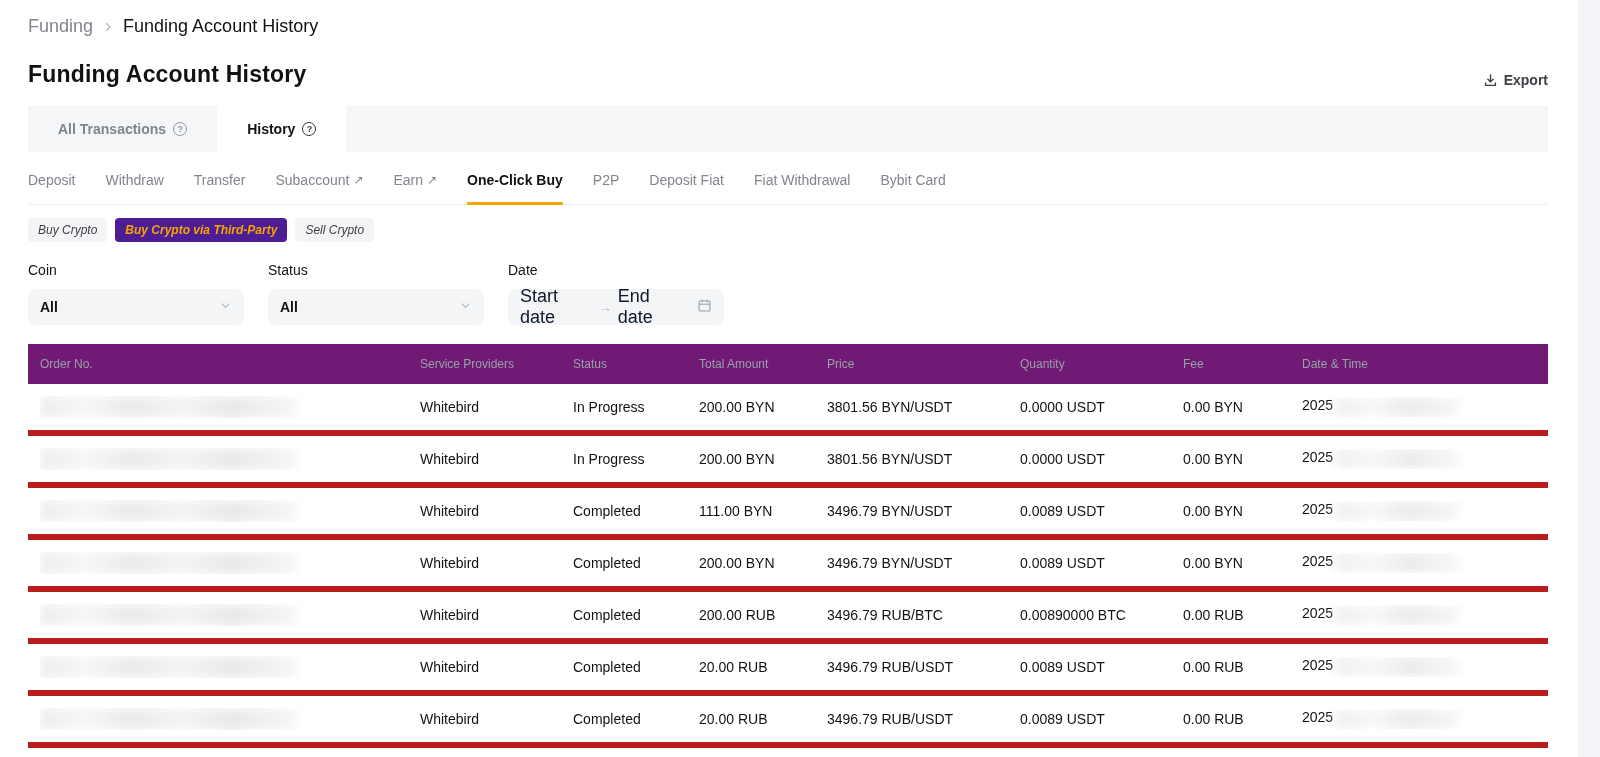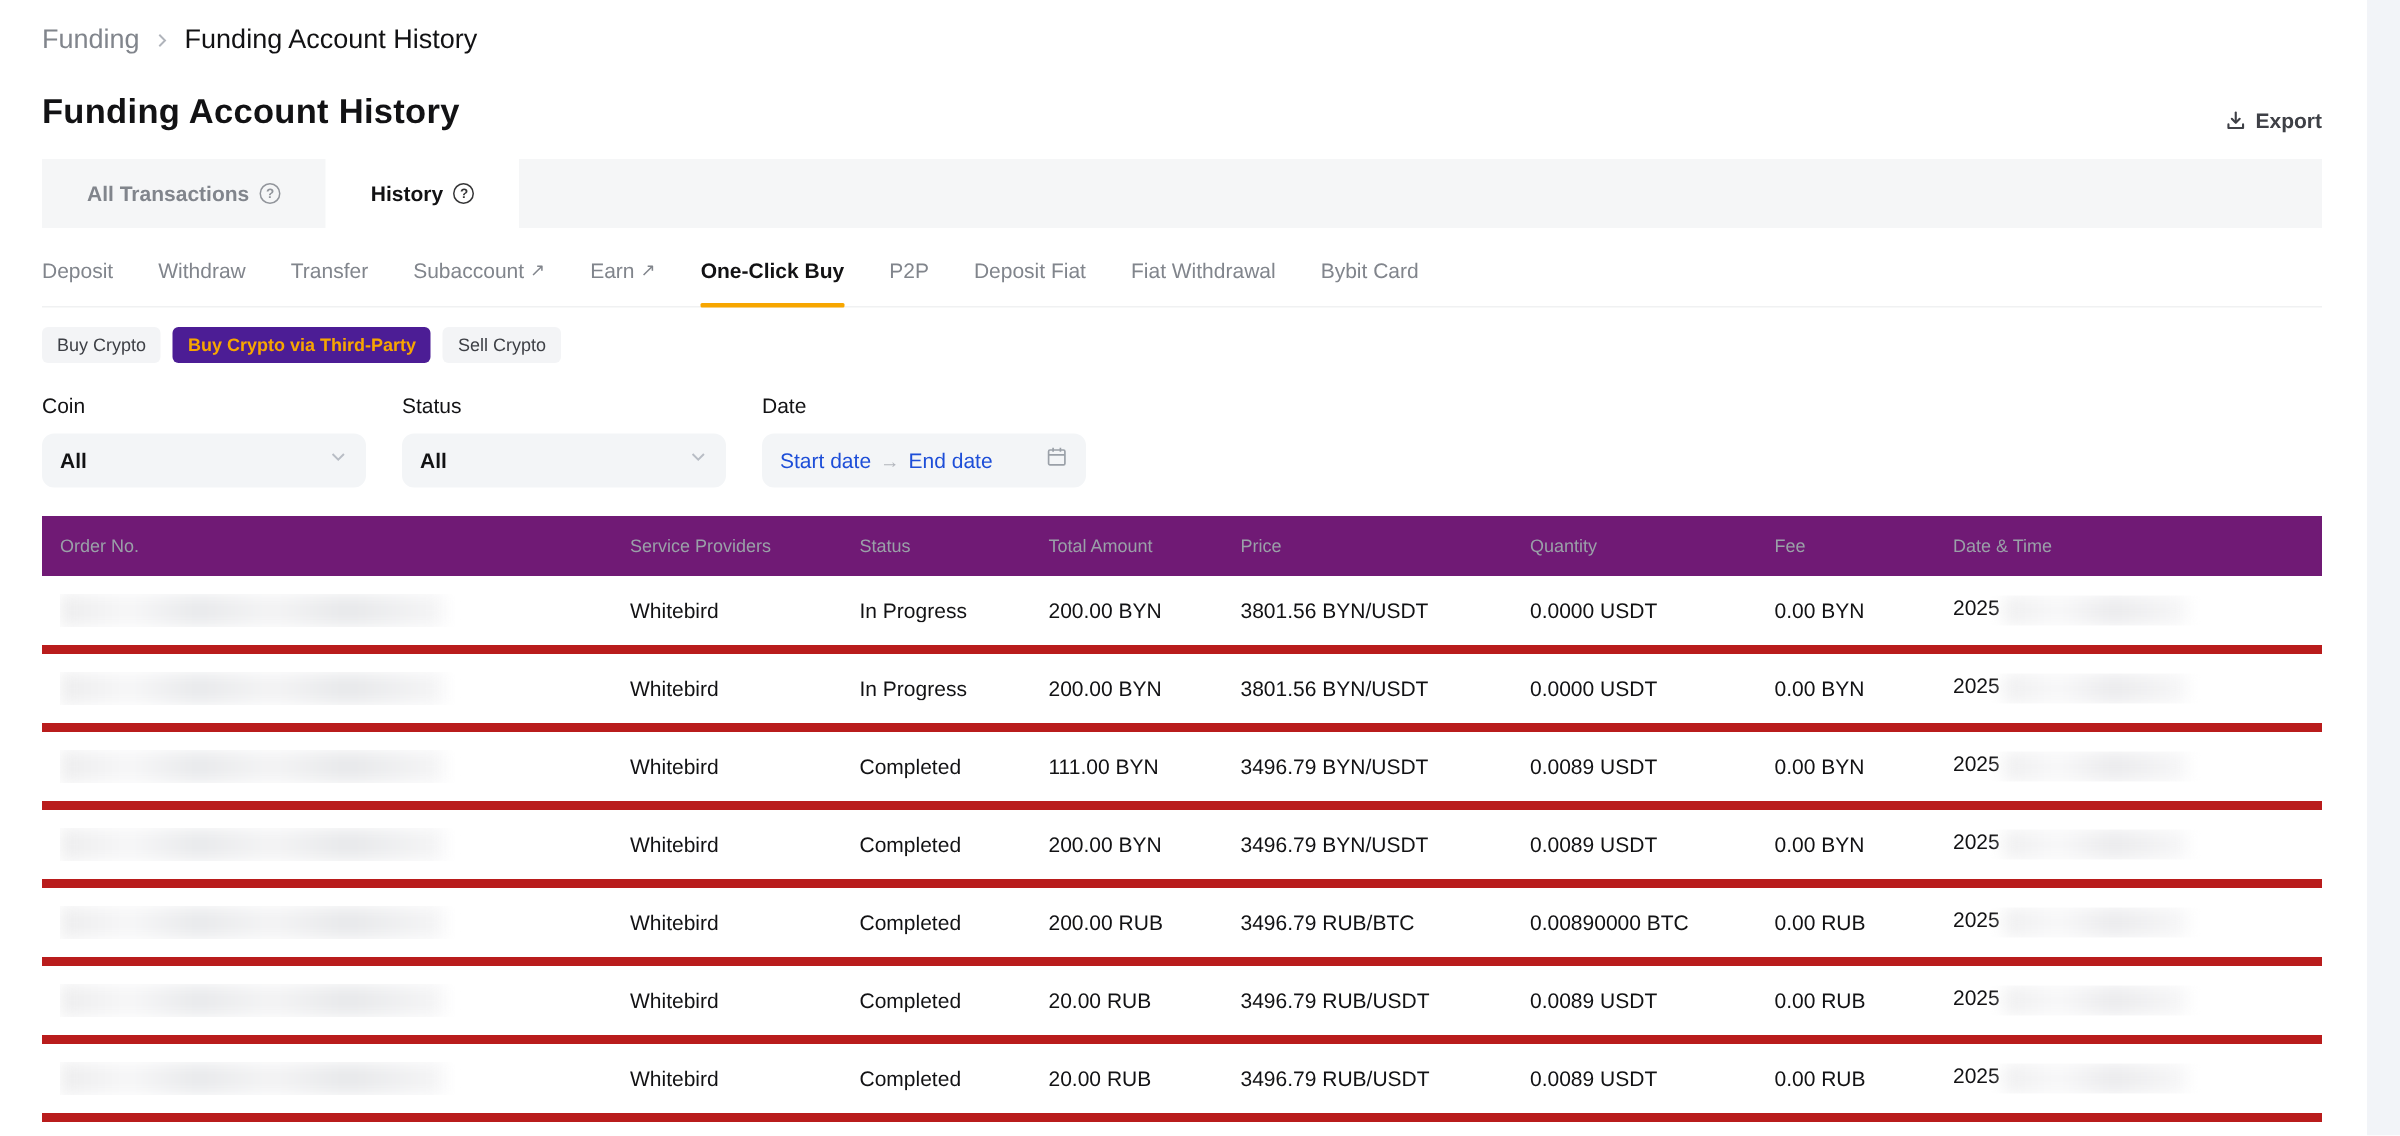--- a/index.html
+++ b/index.html
@@ -28,31 +28,31 @@
 
   
   .sub-tabs { display:flex; gap:30px; height:50px; align-items:stretch; border-bottom:1px solid #f0f1f2; margin-top:3px; }
   .sub-tab { position:relative; display:flex; align-items:center; gap:4px; font-size:14px; color:#81858c; cursor:pointer; white-space:nowrap; }
   .sub-tab.active { color:#121214; font-weight:700; }
   .sub-tab.active::after { content:""; position:absolute; left:0; right:0; bottom:-1px; height:3px; background:#f7a600; border-radius:1px; }
   .ext-arrow { font-size:12px; color:#81858c; }
 
   
   .pills { display:flex; gap:8px; margin-top:13px; }
-  .pill { font-size:12px; padding:5px 10px; border-radius:4px; background:#f3f4f6; color:#3e4046; cursor:pointer; }
+  .pill { font-size:12px; padding:5px 10px; border-radius:4px; background:#f3f4f6; color:#3e4046; cursor:pointer;font-style:italic; }
   .pill.active { background:#4c1d95; color:#f7a600; font-weight:700; }
 
   
   .filters { display:flex; gap:24px; margin-top:20px; }
   .filter-group { width:216px; }
   .filter-label { font-size:14px; color:#121214; margin-bottom:11px; }
   .control { height:36px; background:#f3f5f7; border-radius:8px; display:flex; align-items:center; padding:0 12px; cursor:pointer; }
   .select-value { flex:1; font-size:14px; font-weight:600; color:#121214; }
   .date-control { gap:6px; }
-  .date-ph { font-size:14px; color:#1d4ed8; }
+  .date-ph { font-size:18px; color:#0f172a; }
   .date-arrow { font-size:13px; color:#b2b6bd; }
   .date-spacer { flex:1; }
 
   
   .table { margin-top:19px; font-size:14px; }
   .t-head, .t-row { display:grid; grid-template-columns:380px 153px 126px 128px 193px 163px 119px 218px; padding-left:12px; align-items:center; }
   .t-head { height:40px; background:#701a75; color:#9aa0a8; font-size:12px; }
   .t-row { height:52px; border-bottom:6px solid #b91c1c; color:#121214; }
   .cell { padding-right:10px; overflow:hidden; white-space:nowrap; }
   .blur-block { height:22px; width:256px; border-radius:3px; filter:blur(5px);

